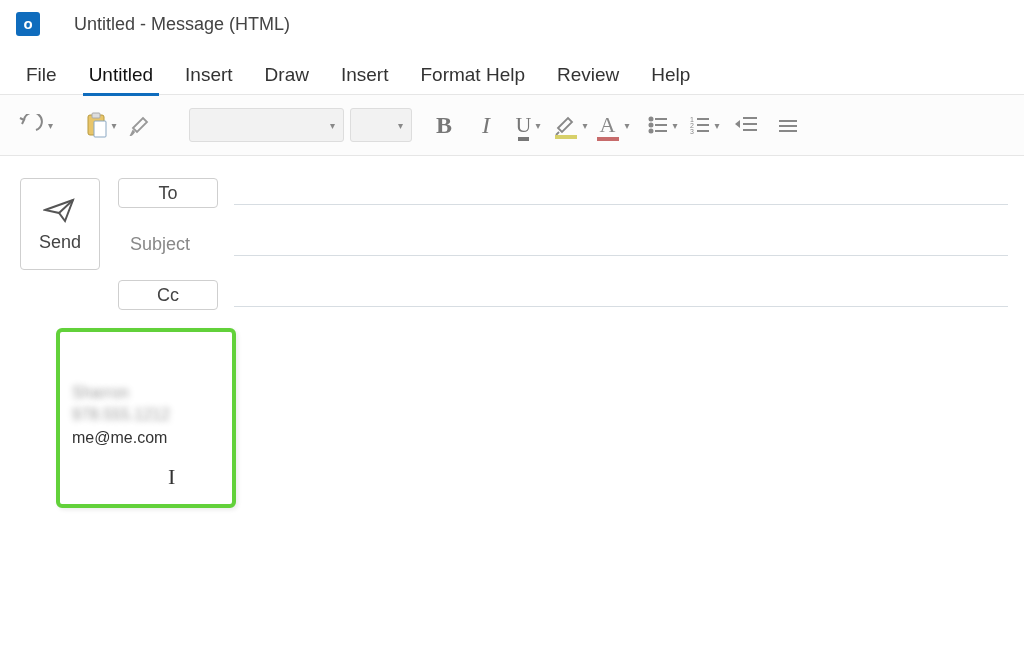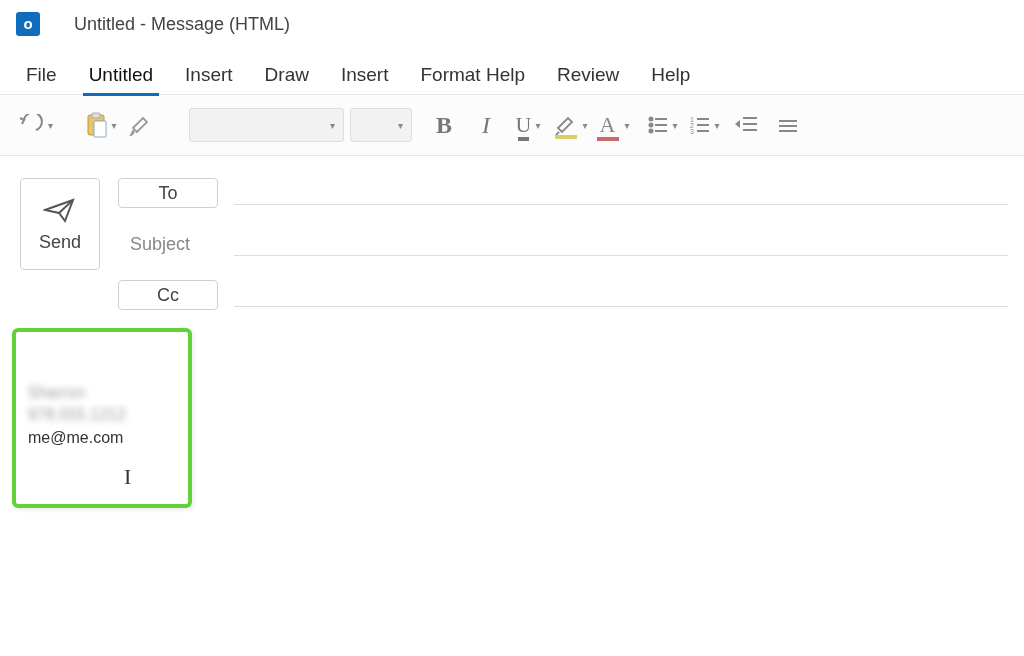--- a/index.html
+++ b/index.html
@@ -174,20 +174,21 @@
     }
     .subject-label {
       width: 100px;
       font-size: 18px;
       color: #888;
       padding-left: 12px;
     }
     
     .body-area {
       padding: 18px 0 0 12px;
+      margin-left: 44px;
     }
     .highlight-box {
       width: 180px;
       height: 180px;
       border: 4px solid #62d13a;
       border-radius: 6px;
       box-shadow: 2px 2px 4px rgba(0,0,0,0.08);
       padding: 50px 12px 12px 12px;
       position: relative;
       background: #fff;

